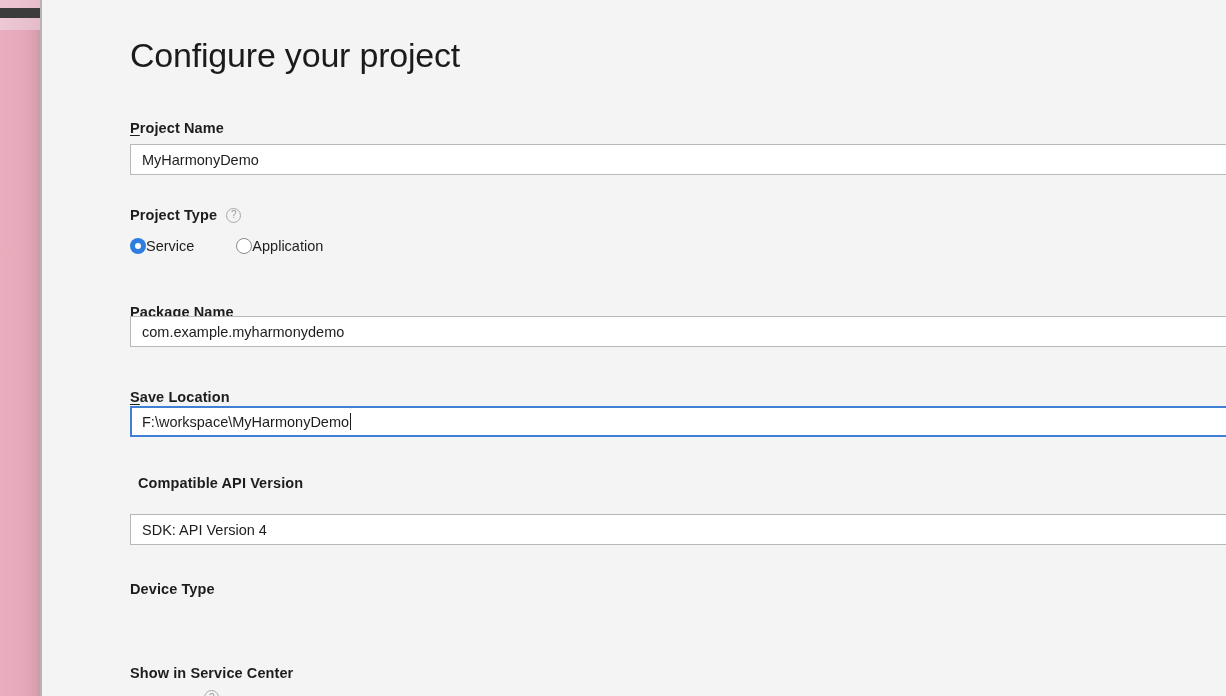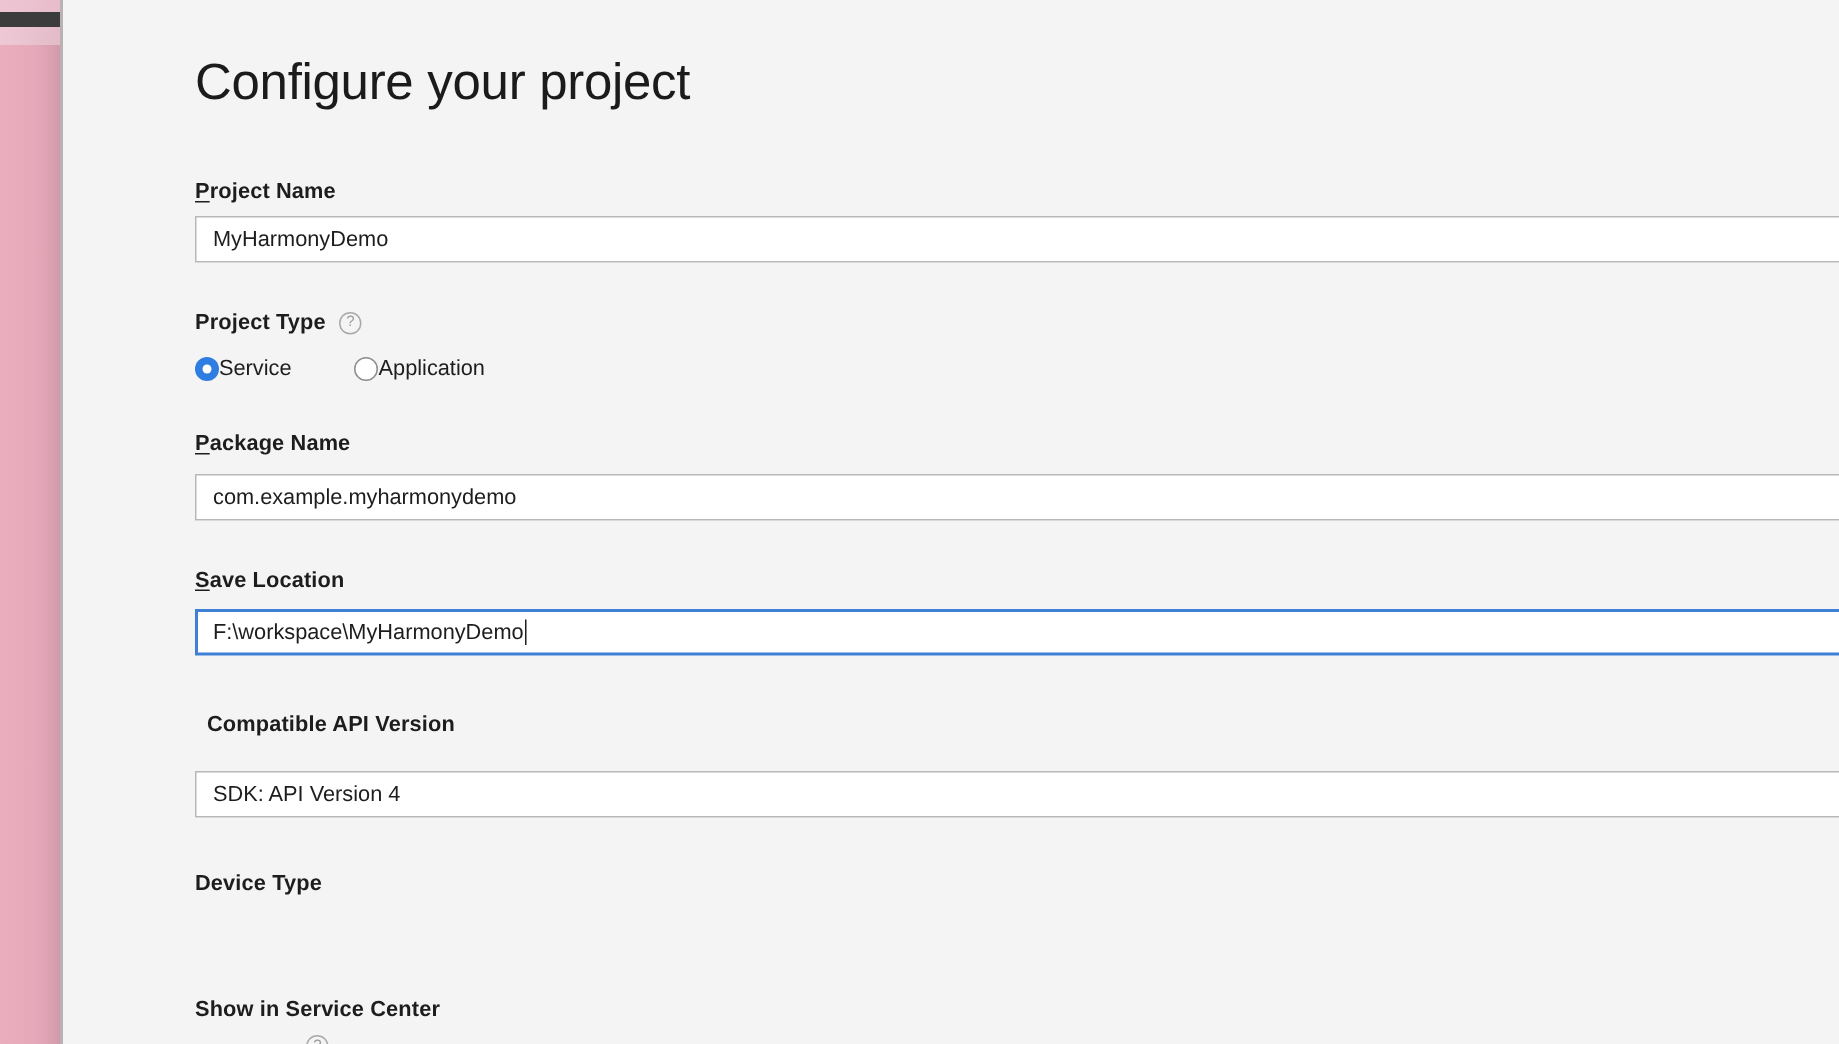--- a/index.html
+++ b/index.html
@@ -249,28 +249,28 @@
         <div class="option" style="margin-right:42px;">
           <span class="radio checked"></span>
           <span class="option-label">Service</span>
         </div>
         <div class="option">
           <span class="radio"></span>
           <span class="option-label">Application</span>
         </div>
       </div>
 
-      <div class="row-label" style="left:0; top:288px;">
+      <div class="row-label" style="left:0; top:304px;">
         <span class="field-label"><span class="mnemonic">P</span><span>ackage Name</span></span>
       </div>
       <div class="textfield" style="left:0; top:316px; width:1120px;">
         <span title="Package name">com.example.myharmonydemo</span>
       </div>
 
-      <div class="row-label" style="left:0; top:379px;">
+      <div class="row-label" style="left:0; top:389px;">
         <span class="field-label"><span class="mnemonic">S</span><span>ave Location</span></span>
       </div>
       <div class="textfield focused" style="left:0; top:406px; width:1120px; padding-left:10px;">
         <span title="Save location">F:\workspace\MyHarmonyDemo</span>
           <span class="caret"></span>
       </div>
 
       <div class="row-label" style="left:8px; top:475px;">
         <span class="field-label">Compatible API Version</span>
       </div>

